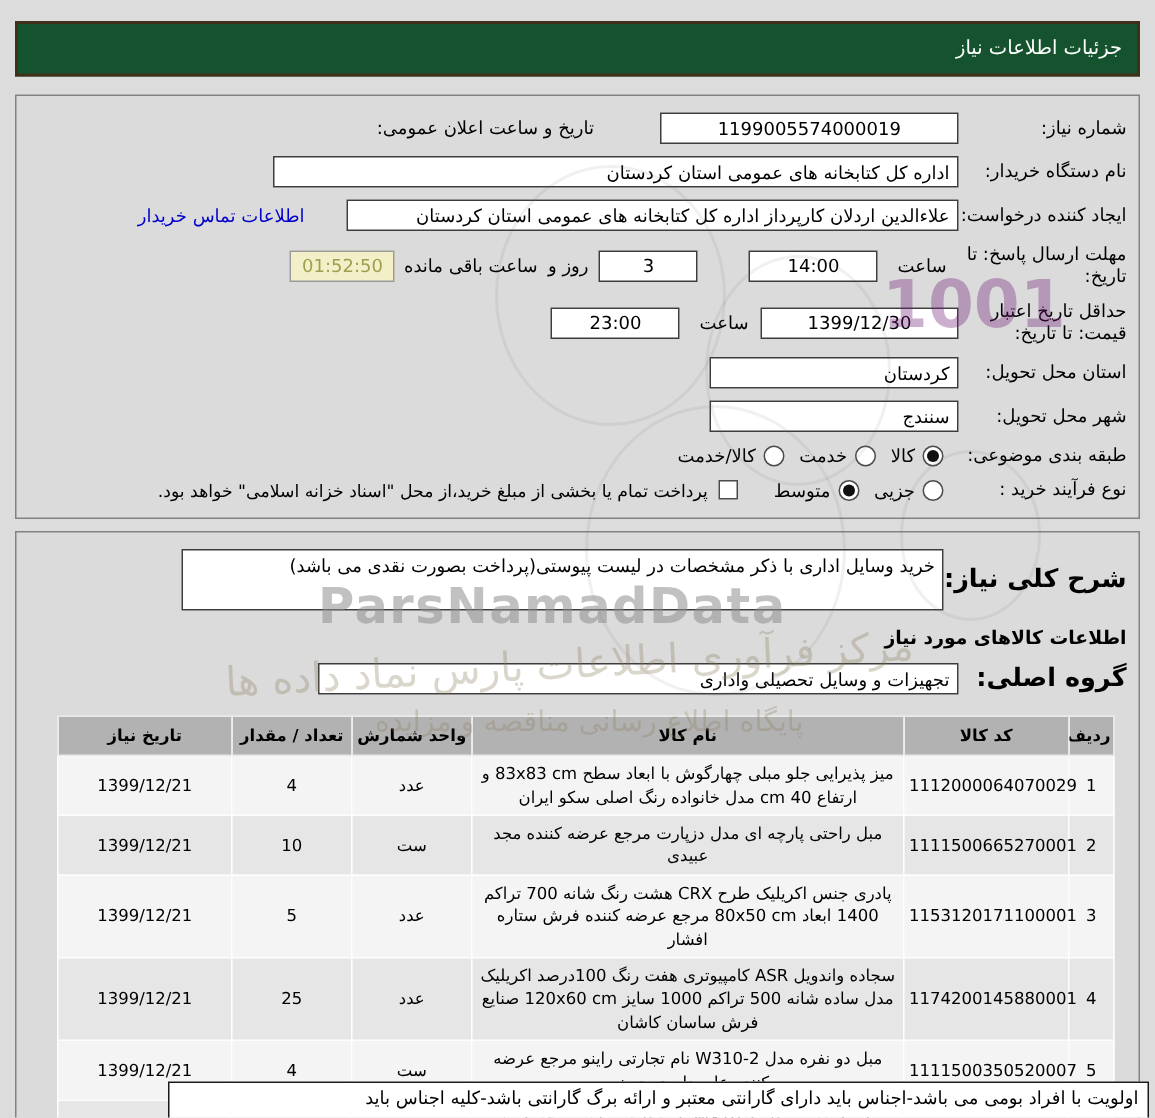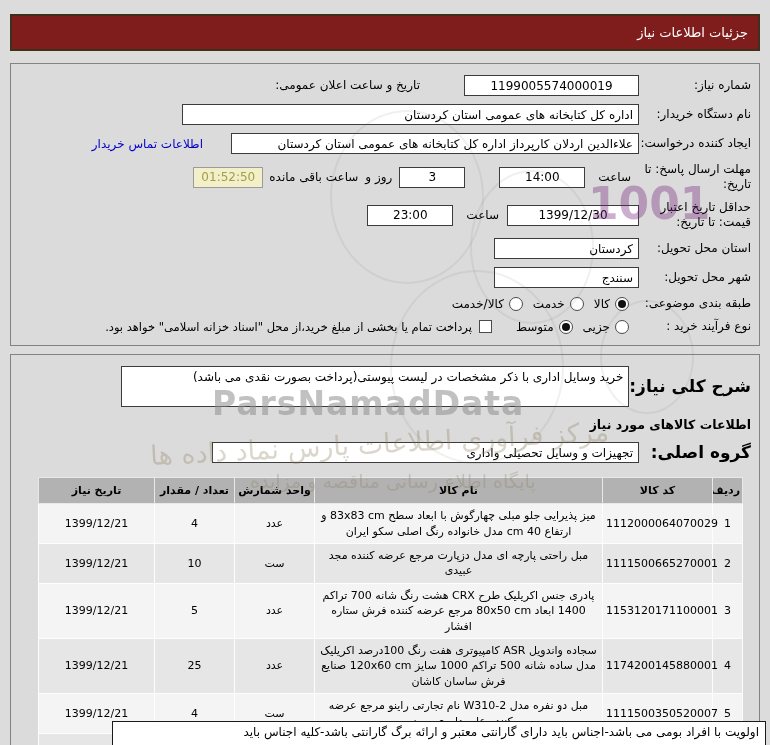--- a/index.html
+++ b/index.html
@@ -5,21 +5,21 @@
   html,body{margin:0;padding:0;}
   body{
     width:770px;height:745px;overflow:hidden;position:relative;
     background:#dcdcdc;
     font-family:"DejaVu Sans","Liberation Sans",sans-serif;
     font-size:12px;color:#000;direction:rtl;
   }
   
   .titlebar{
     margin:14px 10px 12px;height:33px;
-    background:#7f1d1d;border:2px solid #40301a;
+    background:#14532d;border:2px solid #40301a;
     color:#fff;display:flex;align-items:center;
     padding:0 10px;font-size:13px;
   }
   
   .panel{
     margin:0 10px;border:1px solid #828282;background:#dbdbdb;
     padding:11px 8px 9px;position:relative;
   }
   .panel + .panel{margin-top:8px;}
   
@@ -31,29 +31,29 @@
   .lbl.b{font-weight:bold;font-size:17px;}
   .inp{
     background:#fff;border:1px solid #3c3c3c;height:21px;
     box-sizing:border-box;display:flex;align-items:center;
     padding:0 5px;font-size:12px;overflow:hidden;white-space:nowrap;
   }
   .inp.center{justify-content:center;}
   .inp.ltr{direction:ltr;}
   .inp.tall{height:41px;align-items:flex-start;padding-top:3px;}
   .inp.count{background:#f3efc8;border:1px solid #9b9b9b;color:#9f9f4e;}
-  .w-need{width:175px;}
+  .w-need{width:199px;}
   .w-announce{width:140px;margin-right:8px;}
   .w-org{width:457px;}
   .w-creator{width:408px;}
   .w-date{width:132px;}
   .w-time{width:86px;margin-right:7px;}
   .w-days{width:66px;margin-right:34px;}
   .w-count{width:70px;margin-right:6px;}
-  .w-city{width:145px;}
+  .w-city{width:166px;}
   .w-desc{width:508px;}
   .w-group{width:427px;}
   .gap-announce{margin-right:44px;white-space:nowrap;}
   .tsep{margin:0 8px 0 0;padding-left:6px;white-space:nowrap;}
   .after-num{margin-right:7px;white-space:nowrap;}
   .link{color:#0000cc;margin-right:28px;white-space:nowrap;cursor:pointer;}
   
   .opt{display:flex;align-items:flex-start;margin-right:10px;}
   .radio{
     width:14px;height:14px;border:1px solid #4a4a4a;border-radius:50%;

